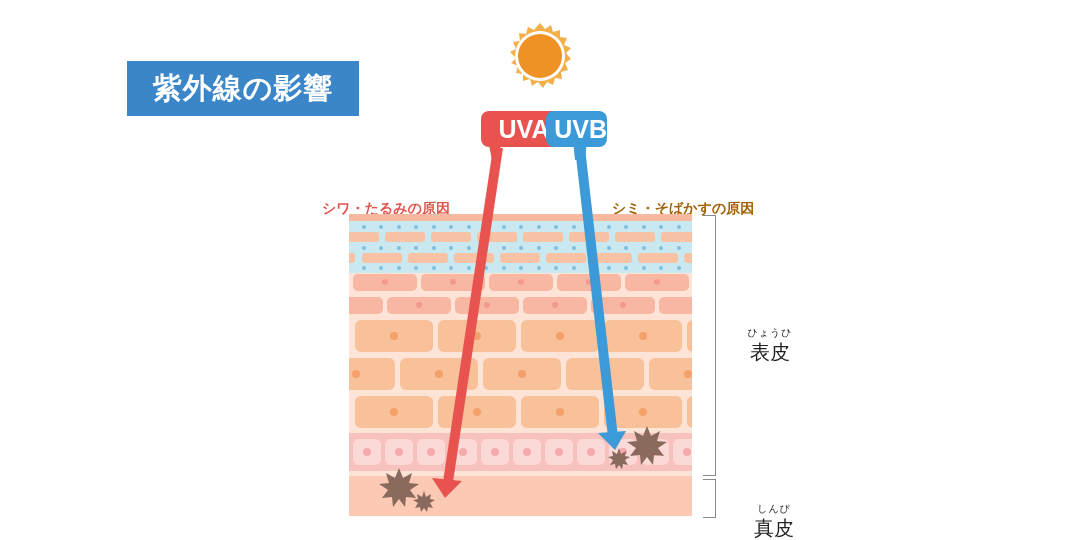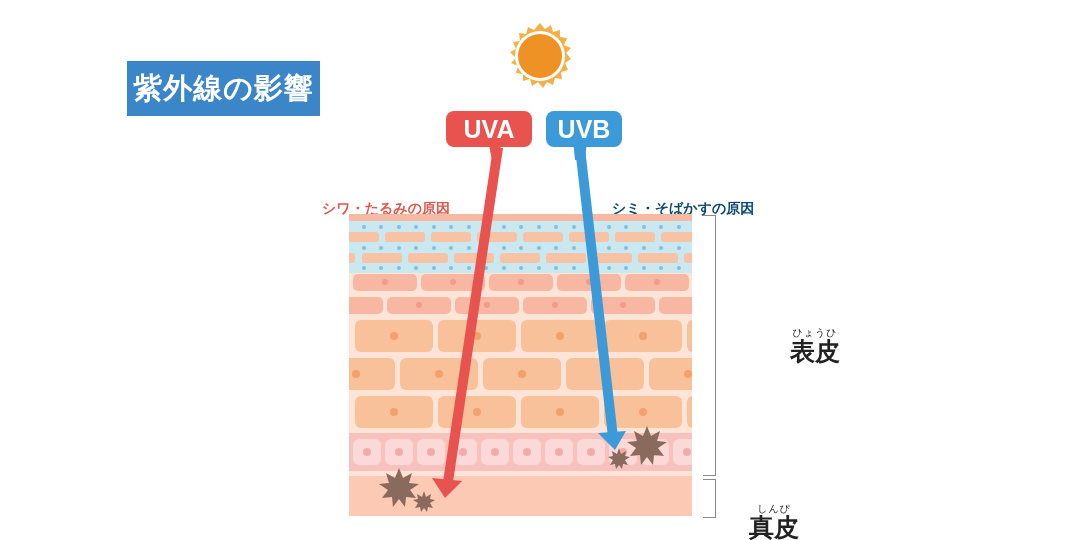--- a/index.html
+++ b/index.html
@@ -1,28 +1,28 @@
 <!DOCTYPE html>
 <html><head>
 <meta charset="utf-8">
 <style>
   html,body{margin:0;padding:0;background:#ffffff;}
   body{width:1080px;height:540px;position:relative;overflow:hidden;font-family:"DejaVu Sans","Liberation Sans",sans-serif;}
-  .title-box{position:absolute;left:127px;top:61px;width:193px;height:55px;background:#3a86c8;color:#fff;font-weight:bold;font-size:29px;display:flex;align-items:center;justify-content:center;letter-spacing:1px;}
+  .title-box{position:absolute;left:127px;top:61px;width:232px;height:55px;background:#3a86c8;color:#fff;font-weight:bold;font-size:29px;display:flex;align-items:center;justify-content:center;letter-spacing:1px;}
   .label-tag{position:absolute;top:111px;height:36px;border-radius:8px;color:#fff;font-weight:bold;font-size:25px;display:flex;align-items:center;justify-content:center;font-family:"Liberation Sans","DejaVu Sans",sans-serif;}
-  .uva{left:446px;width:86px;background:#e85350;}
-  .uvb{left:546px;width:76px;background:#3d9ad8;}
+  .uva{left:481px;width:86px;background:#e85350;}
+  .uvb{left:546px;width:61px;background:#3d9ad8;justify-content:flex-end;}
   .cause{position:absolute;top:170px;font-size:14px;font-weight:bold;margin-top:30px;}
   .cause-a{left:322px;color:#e0574f;}
-  .cause-b{left:612px;color:#0c4a6e;}
+  .cause-b{left:612px;color:#a16207;}
   .skin{position:absolute;left:349px;top:214px;width:343px;height:302px;overflow:hidden;background:#fde4d6;}
   .bracket{position:absolute;border:1px solid #8a8a8a;border-left:none;}
   .layer-name{position:absolute;text-align:center;color:#222;}
   .layer-name .ruby{font-size:10px;letter-spacing:1px;display:block;}
-  .layer-name .main{font-size:25px;font-weight:bold;display:block;line-height:24px;}
+  .layer-name .main{font-size:20px;font-weight:normal;display:block;line-height:24px;}
   svg{position:absolute;left:0;top:0;}
 </style>
 </head>
 <body>
 
 <div class="title-box">
   <span>紫外線の影響</span>
 </div>
 
 <svg width="1080" height="540" style="pointer-events:none">
@@ -235,20 +235,20 @@
     <polygon transform="translate(399,488)" points="0,-20 4,-10 13,-15 10,-5 20,-4 11,2 17,10 7,9 6,19 0,11 -6,19 -7,9 -17,10 -11,2 -20,-4 -10,-5 -13,-15 -4,-10"></polygon>
     <polygon transform="translate(424,502)" points="0,-11 2,-5 7,-8 6,-3 11,-2 6,1 9,6 4,5 3,10 0,6 -3,10 -4,5 -9,6 -6,1 -11,-2 -6,-3 -7,-8 -2,-5"></polygon>
     <polygon transform="translate(647,446)" points="0,-20 4,-10 13,-15 10,-5 20,-4 11,2 17,10 7,9 6,19 0,11 -6,19 -7,9 -17,10 -11,2 -20,-4 -10,-5 -13,-15 -4,-10"></polygon>
     <polygon transform="translate(619,459)" points="0,-11 2,-5 7,-8 6,-3 11,-2 6,1 9,6 4,5 3,10 0,6 -3,10 -4,5 -9,6 -6,1 -11,-2 -6,-3 -7,-8 -2,-5"></polygon>
   </g>
 </svg>
 
 <div class="bracket" style="left:703px;top:215px;width:12px;height:259px;"></div>
 <div class="bracket" style="left:703px;top:479px;width:12px;height:37px;"></div>
 
-<div class="layer-name" style="left:785px;top:326px;width:60px;">
+<div class="layer-name" style="left:740px;top:326px;width:60px;">
   <span class="ruby">ひょうひ</span>
   <span class="main">表皮</span>
 </div>
 <div class="layer-name" style="left:744px;top:502px;width:60px;">
   <span class="ruby">しんぴ</span>
   <span class="main">真皮</span>
 </div>
 
 </body></html>

